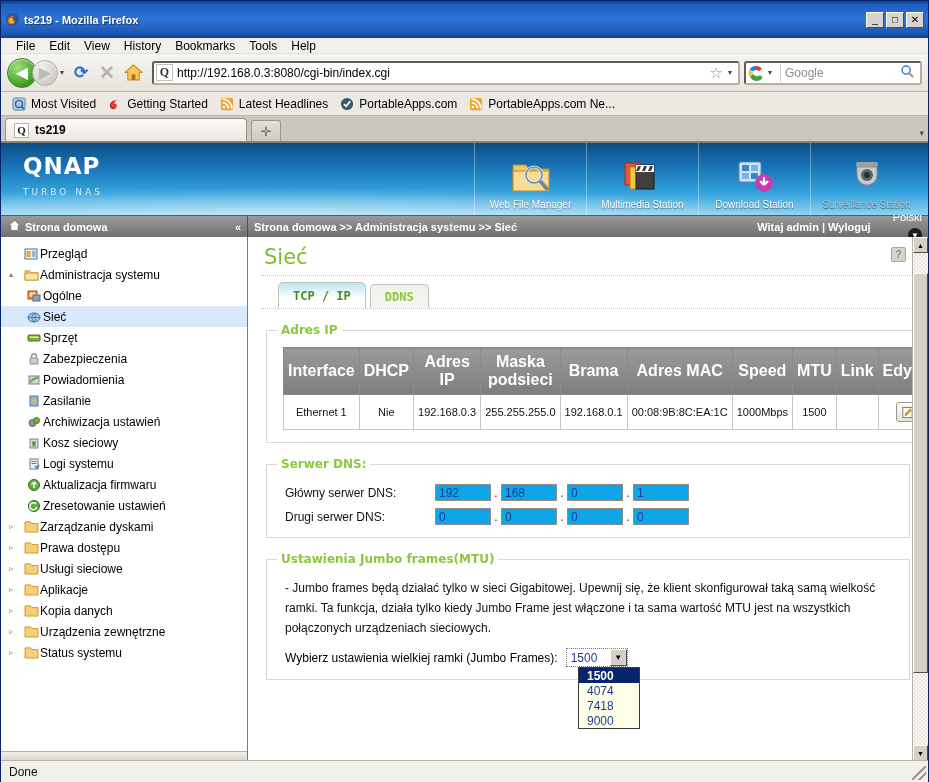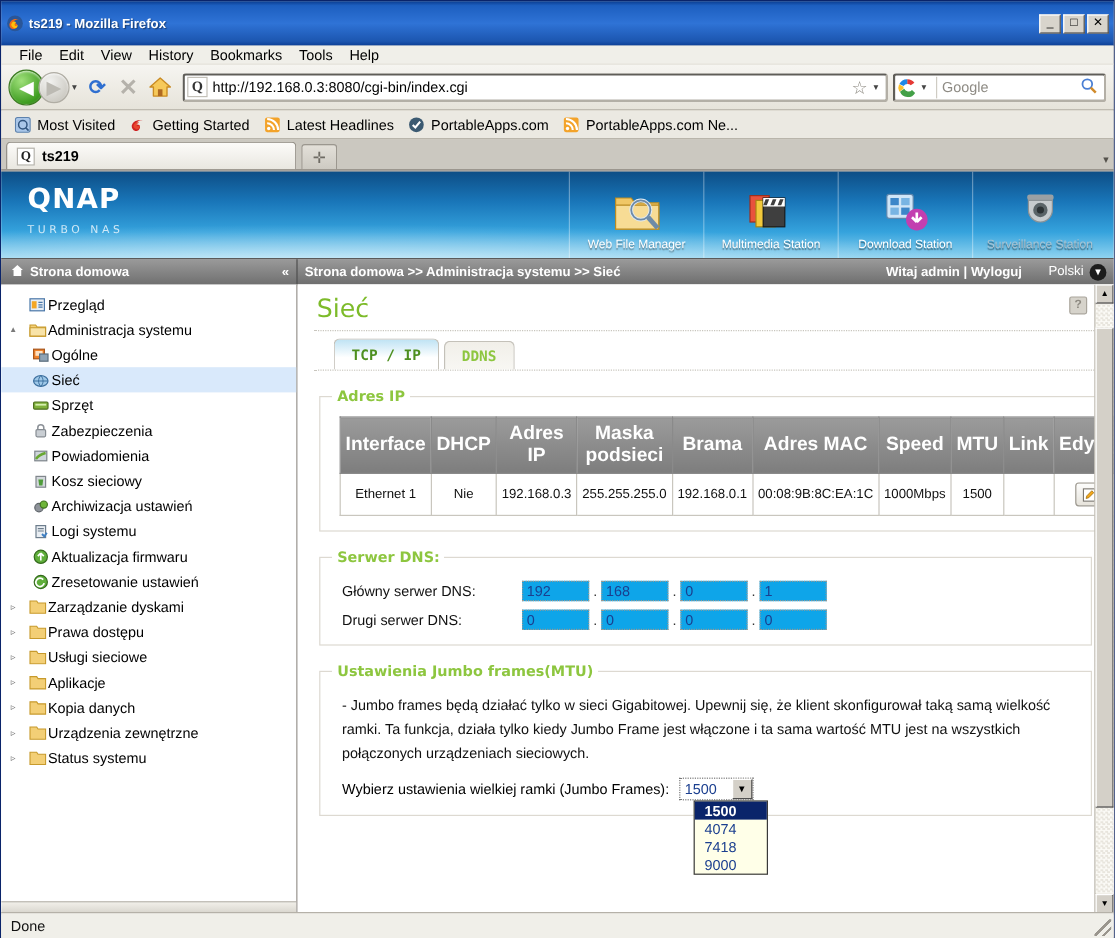--- a/index.html
+++ b/index.html
@@ -177,21 +177,21 @@
     width: 247px; height: 22px; display: flex; align-items: center;
     padding-left: 8px; border-right: 1px solid #4f4f4f;
     background: linear-gradient(to bottom,#9a9a9a,#6e6e6e);
     justify-content: space-between; padding-right: 6px;
   }
   .crumb-left .ht { display:flex; align-items:center; gap:5px;}
   .collapse { font-size: 11px; color: #fff; }
   .crumb-right { flex: 1; display: flex; align-items: center; padding: 0 6px; }
   .crumb-path { flex: 1; }
   .crumb-user { margin-right: 22px; }
-  .crumb-lang { display:flex; align-items:flex-start; gap:5px; font-weight: normal; }
+  .crumb-lang { display:flex; align-items:flex-end; gap:5px; font-weight: normal; flex-direction: column; }
   .lang-chev {
     width: 14px; height: 14px; border-radius: 50%; background: #1c1c1c; color:#fff;
     display:flex;align-items:center;justify-content:center;font-size:8px;
   }
 
   
   .bodysplit { display: flex; height: 524px; }
 
   .sidebar {
     width: 247px; background: #fff; border-right: 1px solid #7e7a72;
@@ -637,34 +637,43 @@
                 <svg width="14" height="14" viewBox="0 0 14 14">
                   <rect x="2" y="3" width="10" height="8" fill="#cfd6dc" stroke="#7d848a"></rect>
                   <path d="M3 9.5c2-3 4-4 8-5" fill="none" stroke="#69a832" stroke-width="2"></path>
                 </svg>
               </span>
             <span>Powiadomienia</span>
           </div>
           <div class="tnode lvl2">
             <span class="tico">
                 <svg width="14" height="14" viewBox="0 0 14 14">
+                  <rect x="3" y="2" width="8" height="10" fill="#93b7d6" stroke="#4f7ba4"></rect>
+                  <path d="M8 3.5 5 7.5h2l-1 3 3.5-4.5H7.5z" fill="#f5c518"></path>
+                </svg>
+              </span>
+            <span>Zasilanie</span>
+          </div>
+          <div class="tnode lvl2">
+            <span class="tico">
+                <svg width="14" height="14" viewBox="0 0 14 14">
+                  <circle cx="5.5" cy="8" r="3.5" fill="#8e939a" stroke="#60656b"></circle>
+                  <circle cx="9.5" cy="5.5" r="3" fill="#6fb63a" stroke="#42761f"></circle>
+                </svg>
+              </span>
+            <span>Archiwizacja ustawień</span>
+          </div>
+          <div class="tnode lvl2">
+            <span class="tico">
+                <svg width="14" height="14" viewBox="0 0 14 14">
                   <rect x="3" y="3" width="8" height="9" fill="#d3d8dc" stroke="#80868c"></rect>
                   <path d="M5 5.5h4l-.6 5H5.6z" fill="#4f9c3a"></path>
                 </svg>
               </span>
             <span>Kosz sieciowy</span>
-          </div>
-          <div class="tnode lvl2">
-            <span class="tico">
-                <svg width="14" height="14" viewBox="0 0 14 14">
-                  <circle cx="5.5" cy="8" r="3.5" fill="#8e939a" stroke="#60656b"></circle>
-                  <circle cx="9.5" cy="5.5" r="3" fill="#6fb63a" stroke="#42761f"></circle>
-                </svg>
-              </span>
-            <span>Archiwizacja ustawień</span>
           </div>
           <div class="tnode lvl2">
             <span class="tico">
                 <svg width="14" height="14" viewBox="0 0 14 14">
                   <rect x="3" y="2" width="8" height="10" fill="#e9eef3" stroke="#6d7d8c"></rect>
                   <line x1="4.5" y1="4.5" x2="9.5" y2="4.5" stroke="#6d7d8c"></line>
                   <line x1="4.5" y1="6.5" x2="9.5" y2="6.5" stroke="#6d7d8c"></line>
                   <path d="M8 9l2 2 2-3" fill="none" stroke="#3f7fc2" stroke-width="1.6"></path>
                 </svg>
               </span>

